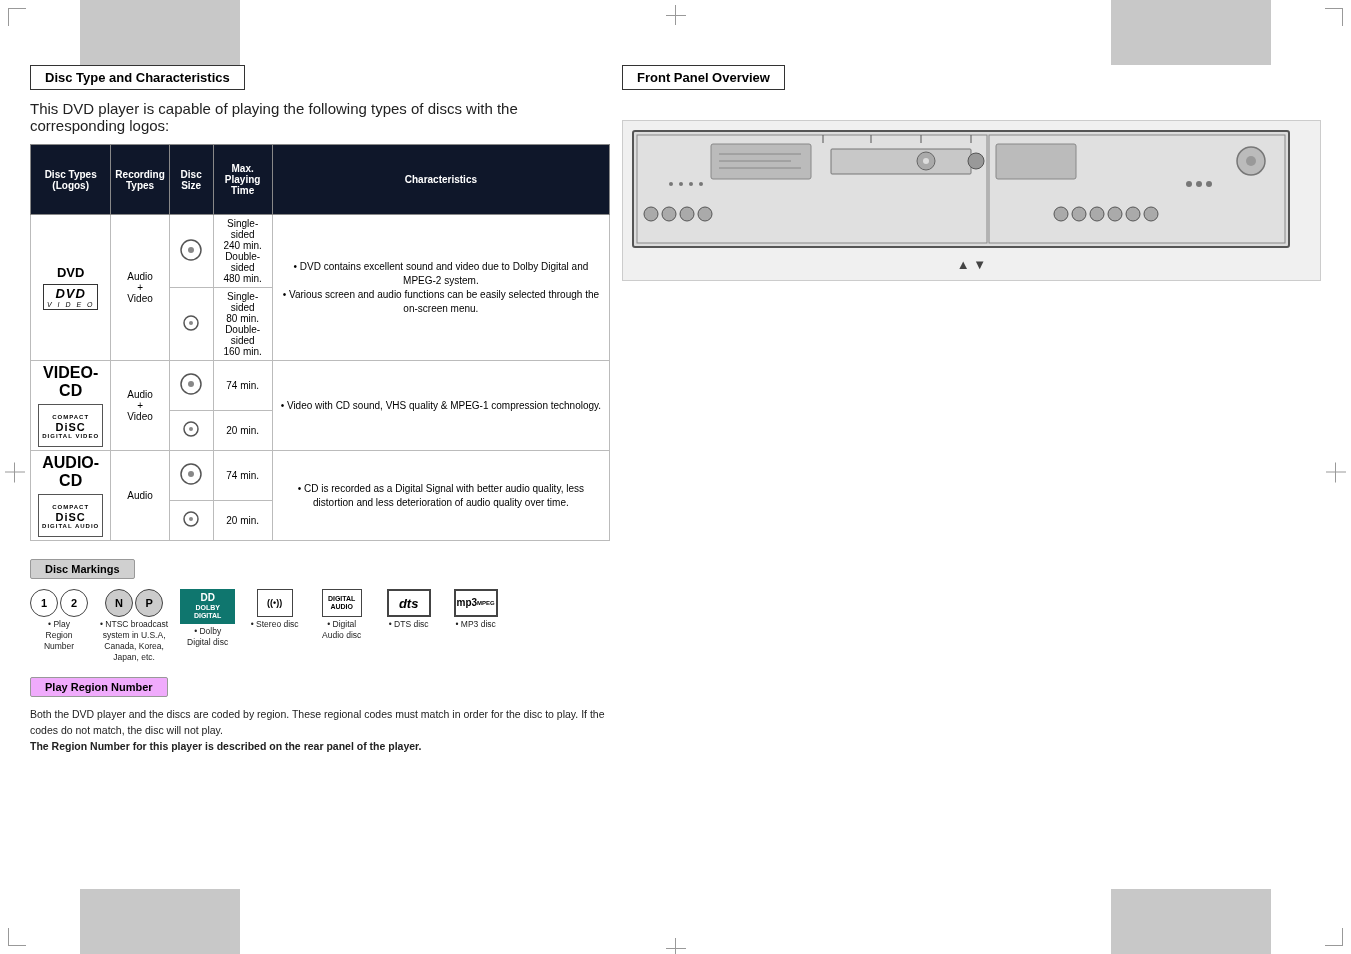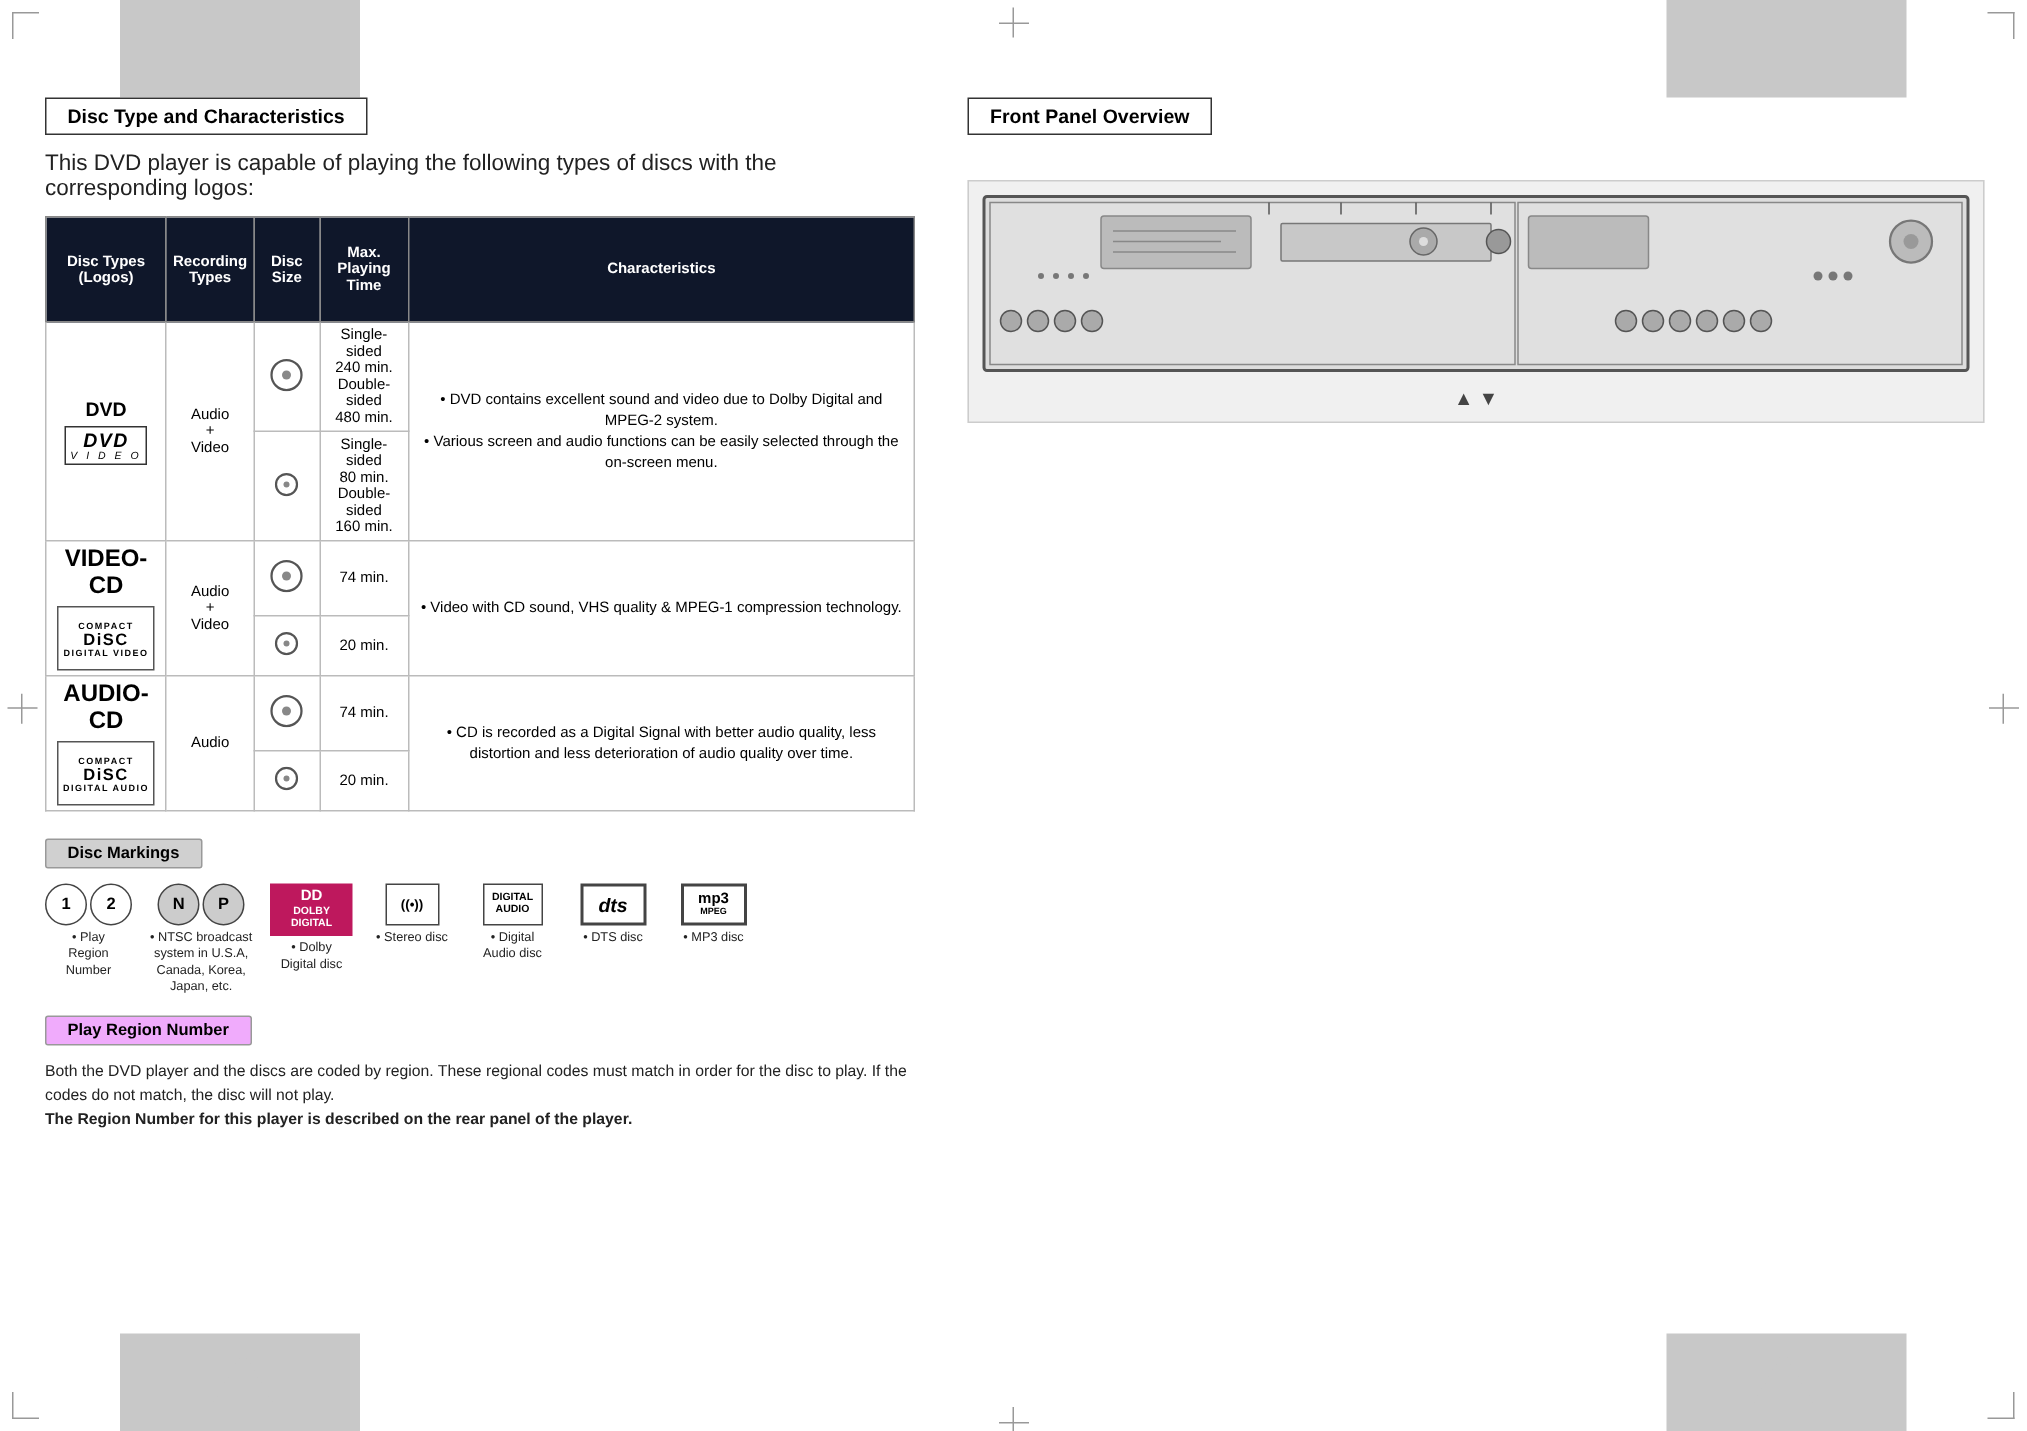--- a/index.html
+++ b/index.html
@@ -161,21 +161,21 @@
     }
 
     
     .two-col {
       position: absolute;
       top: 65px;
       left: 30px;
       right: 30px;
       bottom: 65px;
       display: flex;
-      gap: 35px;
+      gap: 12px;
     }
 
     .left-col {
       width: 580px;
       flex-shrink: 0;
     }
 
     .right-col {
       flex: 1;
     }
@@ -467,21 +467,21 @@
 
           <div class="marking-item">
             <div style="display:flex; gap:2px; margin-bottom:2px;">
               <div style="width:28px;height:28px;border:1.5px solid #444;border-radius:50%;display:flex;align-items:center;justify-content:center;font-size:11px;font-weight:bold; background:#ccc;">N</div>
               <div style="width:28px;height:28px;border:1.5px solid #444;border-radius:50%;display:flex;align-items:center;justify-content:center;font-size:11px;font-weight:bold; background:#ccc;">P</div>
             </div>
             <div class="marking-label">• NTSC broadcast<br>system in U.S.A,<br>Canada, Korea,<br>Japan, etc.</div>
           </div>
 
           <div class="marking-item">
-            <div style="background:#be185d;color:#fff;padding:3px 5px;font-size:8px;font-weight:bold;display:inline-block;margin-bottom:2px;min-width:55px;text-align:center;line-height:1.2;">
+            <div style="background:#0f766e;color:#fff;padding:3px 5px;font-size:8px;font-weight:bold;display:inline-block;margin-bottom:2px;min-width:55px;text-align:center;line-height:1.2;">
               <div style="font-size:10px;">DD</div>
               <div style="font-size:7px;">DOLBY<br>DIGITAL</div>
             </div>
             <div class="marking-label">• Dolby<br>Digital disc</div>
           </div>
 
           <div class="marking-item">
             <div style="border:1.5px solid #444;width:36px;height:28px;display:flex;align-items:center;justify-content:center;font-size:9px;font-weight:bold;margin-bottom:2px;">((•))</div>
             <div class="marking-label">• Stereo disc</div>
           </div>
@@ -490,21 +490,21 @@
             <div style="border:1.5px solid #444;width:40px;height:28px;display:flex;align-items:center;justify-content:center;font-size:7px;font-weight:bold;margin-bottom:2px;line-height:1.2;text-align:center;">DIGITAL<br>AUDIO</div>
             <div class="marking-label">• Digital<br>Audio disc</div>
           </div>
 
           <div class="marking-item">
             <div style="border:2px solid #444;width:44px;height:28px;display:flex;align-items:center;justify-content:center;font-size:13px;font-weight:bold;font-style:italic;margin-bottom:2px;">dts</div>
             <div class="marking-label">• DTS disc</div>
           </div>
 
           <div class="marking-item">
-            <div style="border:2px solid #444;width:44px;height:28px;display:flex;flex-direction:column;align-items:center;justify-content:center;font-size:8px;font-weight:bold;margin-bottom:2px;line-height:1;">
+            <div style="border:2px solid #444;width:44px;height:28px;display:flex;flex-direction:row;align-items:center;justify-content:center;font-size:8px;font-weight:bold;margin-bottom:2px;line-height:1;">
               <span style="font-size:10px; font-weight:bold;">mp3</span>
               <span style="font-size:6px;">MPEG</span>
             </div>
             <div class="marking-label">• MP3 disc</div>
           </div>
 
         </div>
       </div>
 
       

